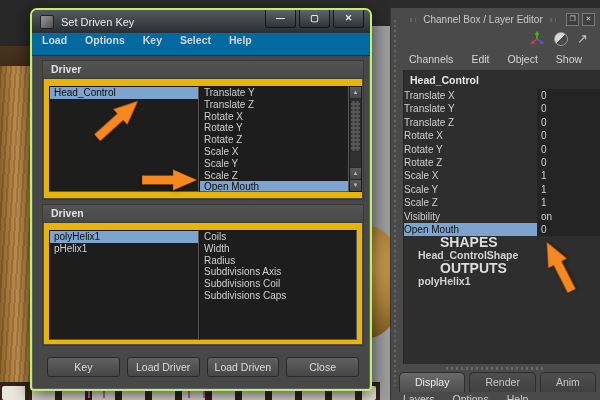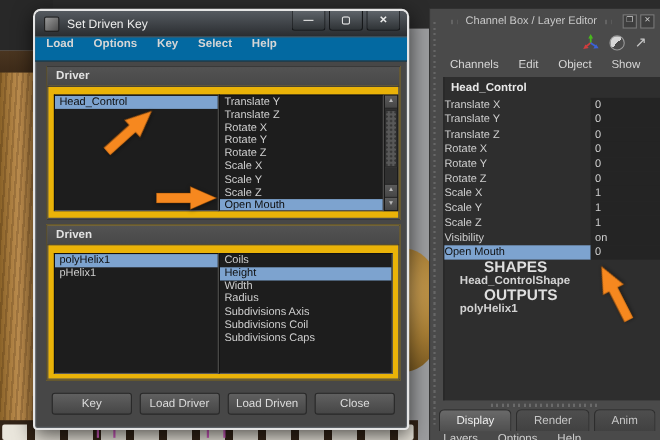--- a/index.html
+++ b/index.html
@@ -16,21 +16,21 @@
            background-blend-mode:multiply;}
   .vp-teeth-base{position:absolute;left:0;top:382px;width:380px;height:18px;background:#332417;}
   .vp-teeth{position:absolute;left:2px;top:386px;width:374px;height:14px;border-radius:2px;
             background:repeating-linear-gradient(90deg,#eae6dc 0 23px,#332417 23px 30px);}
   .vp-wire{position:absolute;top:382px;width:2px;height:16px;background:#d45cc5;}
   .vp-orb{position:absolute;left:332px;top:226px;width:72px;height:112px;border-radius:50%;
           background:radial-gradient(circle at 35% 35%,#dfb263,#a97f35 55%,#6e501c);}
 
   
   .dlg{position:absolute;left:30px;top:8px;width:342px;height:383px;background:#474747;
-       border:2px solid #e5e5e5;border-radius:7px 7px 4px 4px;
+       border:2px solid #bef264;border-radius:7px 7px 4px 4px;
        box-shadow:0 5px 18px rgba(0,0,0,.65), inset 0 0 0 1px #5c6166;box-sizing:border-box;}
   .dlg-title{height:23px;background:linear-gradient(#555a60,#2a2d30);border-radius:5px 5px 0 0;
              display:flex;align-items:center;padding:0 8px;position:relative;}
   .dlg-icon{width:12px;height:12px;margin-right:7px;border:1px solid #222;border-radius:2px;
             background:linear-gradient(135deg,#9a9a9a,#4c4c4c);}
   .dlg-title-text{color:#ededed;font-size:11px;}
   .win-btns{position:absolute;right:6px;top:0;display:flex;gap:3px;}
   .win-btn{width:29px;height:17px;background:linear-gradient(#5e646a,#2f3336);
            border:1px solid #16181a;border-top:none;border-radius:0 0 3px 3px;
            color:#ececec;font-size:9px;font-weight:bold;text-align:center;line-height:16px;cursor:default;}
@@ -171,21 +171,20 @@
     </div>
 
     <div class="group group-driven">
       <div class="group-hdr">Driven</div>
       <div class="listbox lb-obj">
           <div class="row sel">polyHelix1</div>
           <div class="row">pHelix1</div>
         </div>
       <div class="listbox lb-attr">
           <div class="row">Coils</div>
-          <div class="row sel">Height</div>
           <div class="row">Width</div>
           <div class="row">Radius</div>
           <div class="row">Subdivisions Axis</div>
           <div class="row">Subdivisions Coil</div>
           <div class="row">Subdivisions Caps</div>
         </div>
     </div>
 
     <div class="btn-row">
         <div class="btn">Key</div>

